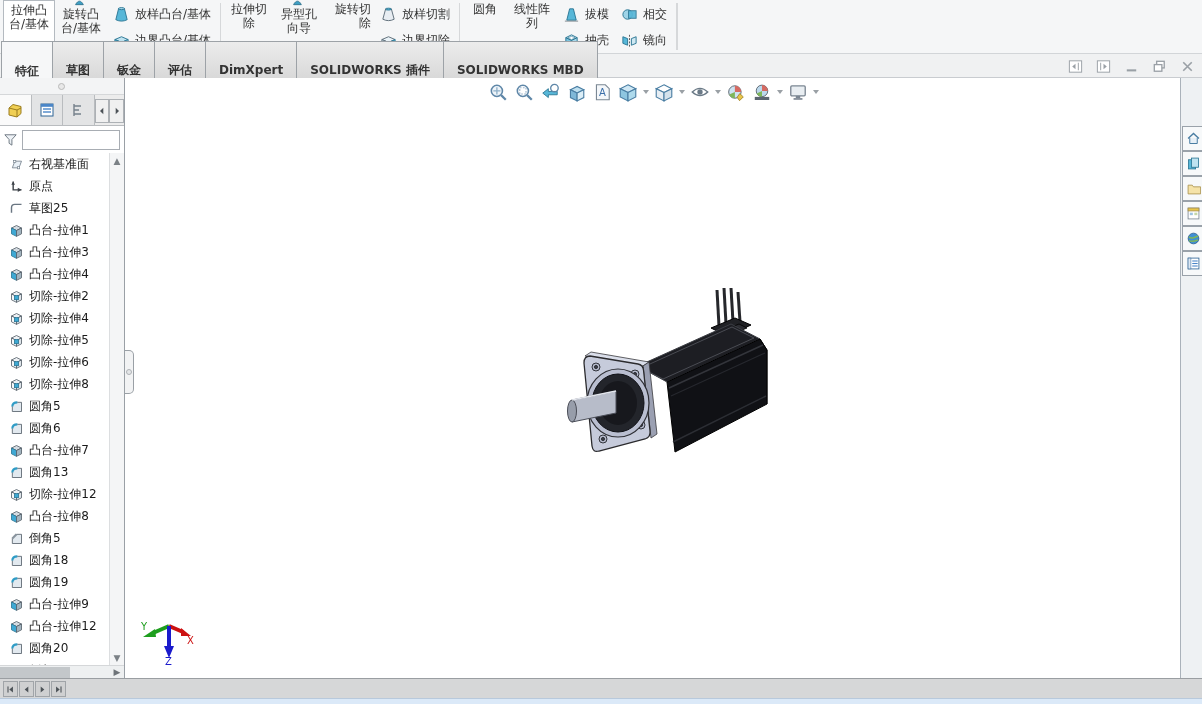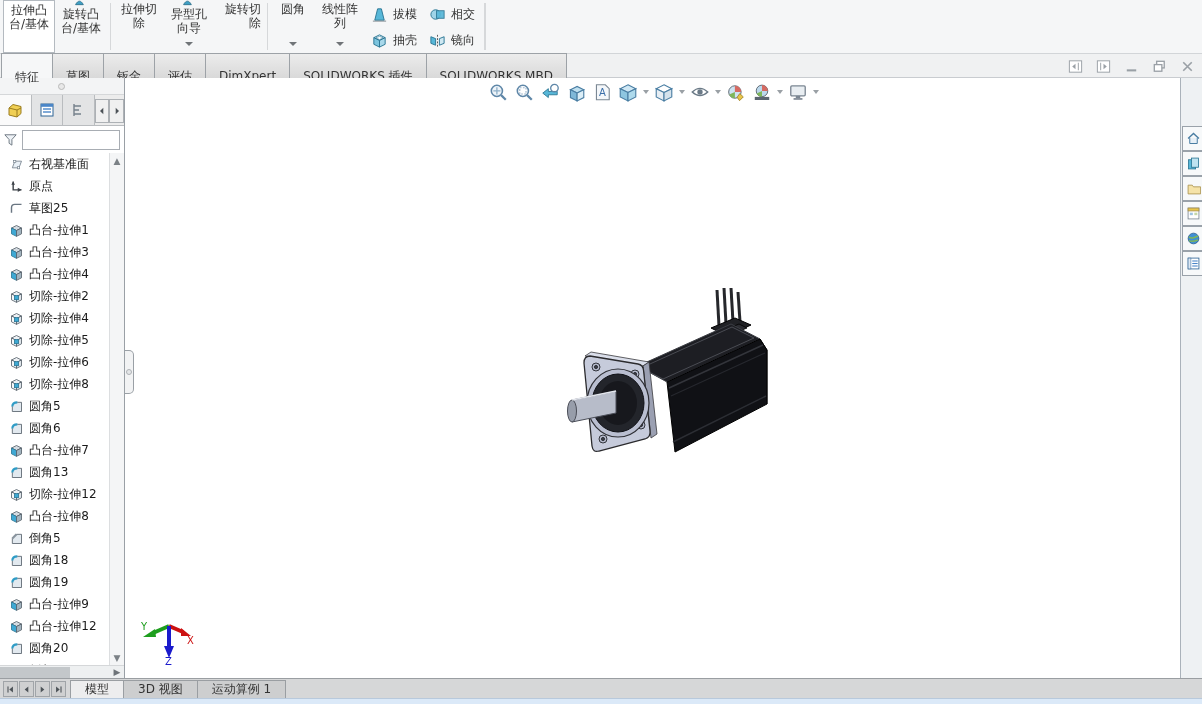--- a/index.html
+++ b/index.html
@@ -15,21 +15,21 @@
   .bigbtn.active { background:#fff; border:1px solid #b4bac0; }
   .bigbtn .dd { position:absolute; left:50%; bottom:7px; margin-left:-4px; width:0; height:0; border-left:4px solid transparent; border-right:4px solid transparent; border-top:4px solid #707478; }
   .bigbtn .sliver { position:absolute; top:0; left:50%; margin-left:-7px; width:14px; height:6px; overflow:hidden; }
   .stack { display:flex; flex-direction:column; justify-content:flex-start; padding-top:1px; }
   .srow { height:26px; display:flex; align-items:center; gap:5px; padding:0 6px; white-space:nowrap; color:#333; }
   .srow svg { flex:0 0 auto; }
 
   
   .cmdtabs { position:absolute; left:0; top:54px; width:1202px; height:24px; background:#f0f1f2; border-bottom:1px solid #c9ccd0; }
   .ctab-list { display:flex; align-items:flex-end; height:24px; padding-left:1px; }
-  .ctab { padding:12px 13px; height:21px; line-height:20px; background:linear-gradient(#ececec,#d9d9d9); border:1px solid #9da2a7; border-bottom:none; margin-right:-1px; color:#333; }
+  .ctab { padding:18px 13px; height:21px; line-height:20px; background:linear-gradient(#ececec,#d9d9d9); border:1px solid #9da2a7; border-bottom:none; margin-right:-1px; color:#333;font-weight:bold; }
   .ctab.active { background:#f6f7f8; height:23px; line-height:22px; position:relative; z-index:2; }
   .winctrl { position:absolute; right:6px; top:2px; display:flex; gap:10px; align-items:center; height:20px; }
   .winbtn { width:18px; height:18px; display:flex; align-items:center; justify-content:center; }
 
   
   .main { position:absolute; left:0; top:78px; width:1202px; height:600px; background:#fff; }
 
   
   .leftpanel { position:absolute; left:0; top:0; width:125px; height:600px; background:#fff; border-right:1px solid #9aa0a6; display:flex; flex-direction:column; overflow:hidden; }
   .splitbar { height:17px; background:#f3f4f5; border-bottom:1px solid #d5d7d9; position:relative; flex:0 0 auto; }
@@ -81,31 +81,73 @@
 <div class="app">
 
   <div class="ribbon" id="ribbon">
       <div class="rgroup">
         <div class="bigbtn active" style="min-width: 52px;"><div>拉伸凸
 台/基体</div></div>
         <div class="bigbtn" style="min-width: 52px;"><span class="sliver" style="display: inline-flex;"><svg width="14" height="14" viewBox="0 0 18 18" xmlns="http://www.w3.org/2000/svg">
               <path d="M2 6c3-6 7-6 10 0z" fill="#3e9fc4" stroke="#246a86"></path>
             </svg></span><div style="padding-top: 5px;">旋转凸
 台/基体</div></div>
+        <div class="stack">
+          <div class="srow">
+            <span style="display: inline-flex;">
+              <svg width="17" height="17" viewBox="0 0 18 18" xmlns="http://www.w3.org/2000/svg">
+                <path d="M6 2.5c2 1 4 1 6 0l3 12c-4 2-8 2-12 0z" fill="#57b7d8" stroke="#2b7694"></path>
+                <ellipse cx="9" cy="2.8" rx="3.1" ry="1.1" fill="#aadcee" stroke="#2b7694"></ellipse>
+              </svg>
+            </span>
+            <span>放样凸台/基体</span>
+          </div>
+          <div class="srow">
+            <span style="display: inline-flex;">
+              <svg width="17" height="17" viewBox="0 0 18 18" xmlns="http://www.w3.org/2000/svg">
+                <polygon points="2,8 9,5 16,8 9,11" fill="#bfe3f0" stroke="#2b7694"></polygon>
+                <polygon points="2,8 9,11 9,16 2,13" fill="#57b7d8" stroke="#2b7694"></polygon>
+                <polygon points="16,8 9,11 9,16 16,13" fill="#8fcfe6" stroke="#2b7694"></polygon>
+              </svg>
+            </span>
+            <span>边界凸台/基体</span>
+          </div>
+        </div>
       </div>
       <div class="sep"></div>
       <div class="rgroup">
         <div class="bigbtn" style="min-width: 50px;"><div>拉伸切
 除</div></div>
         <div class="bigbtn" style="padding-bottom: 14px; min-width: 50px;"><span class="sliver" style="display: inline-flex;"><svg width="14" height="14" viewBox="0 0 18 18" xmlns="http://www.w3.org/2000/svg">
               <path d="M2 6c3-6 7-6 10 0z" fill="#3e9fc4" stroke="#246a86"></path>
             </svg></span><div style="padding-top: 5px;">异型孔
 向导</div><span class="dd"></span></div>
         <div class="bigbtn" style="min-width: 50px; text-align: right;"><div>旋转切
 除</div></div>
+        <div class="stack">
+          <div class="srow">
+            <span style="display: inline-flex;">
+              <svg width="17" height="17" viewBox="0 0 18 18" xmlns="http://www.w3.org/2000/svg">
+                <path d="M6 3c2 1 4 1 6 0l3 11c-4 2-8 2-12 0z" fill="#e8edf2" stroke="#5b6b77"></path>
+                <ellipse cx="9" cy="3.3" rx="3" ry="1" fill="#57b7d8" stroke="#2b7694"></ellipse>
+              </svg>
+            </span>
+            <span>放样切割</span>
+          </div>
+          <div class="srow">
+            <span style="display: inline-flex;">
+              <svg width="17" height="17" viewBox="0 0 18 18" xmlns="http://www.w3.org/2000/svg">
+                <polygon points="2,8 9,5 16,8 9,11" fill="#e9f2f7" stroke="#5b6b77"></polygon>
+                <polygon points="2,8 9,11 9,16 2,13" fill="#cfe4ef" stroke="#5b6b77"></polygon>
+                <polygon points="16,8 9,11 9,16 16,13" fill="#57b7d8" stroke="#2b7694"></polygon>
+              </svg>
+            </span>
+            <span>边界切除</span>
+          </div>
+        </div>
       </div>
       <div class="sep"></div>
       <div class="rgroup">
         <div class="bigbtn" style="padding-bottom: 14px; min-width: 44px;"><div>圆角</div><span class="dd"></span></div>
         <div class="bigbtn" style="padding-bottom: 14px; min-width: 50px;"><div>线性阵
 列</div><span class="dd"></span></div>
         <div class="stack">
           <div class="srow">
             <span style="display: inline-flex;">
               <svg width="17" height="17" viewBox="0 0 18 18" xmlns="http://www.w3.org/2000/svg">
@@ -778,22 +820,17 @@
         </div>
         <div class="navbtn">
           <span style="display: inline-flex;">
             <svg width="11" height="11" viewBox="0 0 18 18" xmlns="http://www.w3.org/2000/svg">
               <rect x="12.2" y="4" width="1.8" height="10" fill="#4d5358"></rect>
               <polygon points="5,4 11,9 5,14" fill="#4d5358"></polygon>
             </svg>
           </span>
         </div>
       </div>
-    <div class="btabs" id="btabs">
-        <div class="btab active">模型</div>
-        <div class="btab">3D 视图</div>
-        <div class="btab">运动算例 1</div>
-      </div>
   </div>
 
   <div class="statusbar"></div>
 
 </div>
 
 </body></html>

